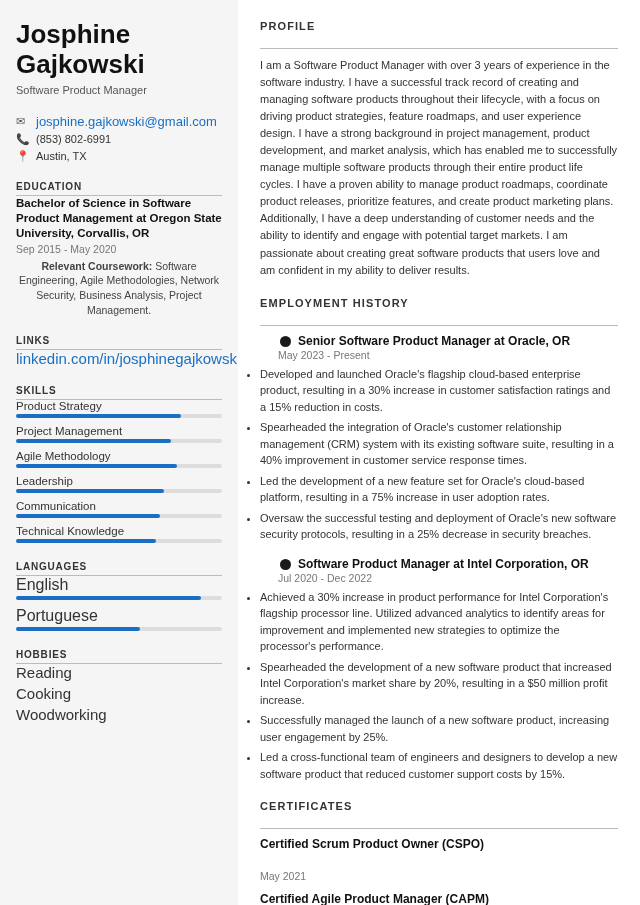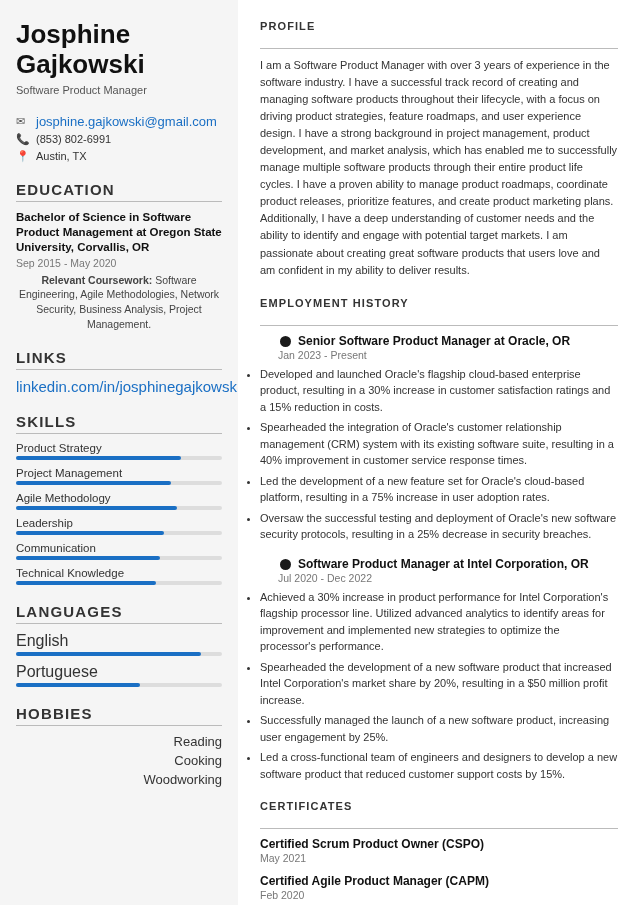--- a/index.html
+++ b/index.html
@@ -31,28 +31,27 @@
     }
     .name-title .job-title {
       font-size: 11px;
       color: #555;
       margin-top: 4px;
     }
     .sidebar-section {
       margin-top: 18px;
     }
     .sidebar-section-title {
-      font-size: 15px;
+      font-size: 10px;
       font-weight: 700;
       letter-spacing: 0.08em;
       text-transform: uppercase;
       color: #333;
       border-bottom: 1.5px solid #bbb;
       padding-bottom: 3px;
-      margin-bottom: 8px;
     }
     .contact-item {
       display: flex;
       align-items: center;
       gap: 6px;
       margin-bottom: 4px;
       font-size: 11px;
       color: #333;
     }
     .contact-item a {
@@ -120,24 +119,23 @@
       background: #ddd;
       border-radius: 2px;
       width: 100%;
     }
     .lang-bar-fill {
       height: 4px;
       background: #1a6fc4;
       border-radius: 2px;
     }
     .hobby-item {
-      font-size: 13px;
+      font-size: 15px;
       color: #333;
       margin-bottom: 4px;
-      text-align: right;
     }
 
     
     .main {
       flex: 1;
       padding: 20px 22px;
       background: #fff;
     }
     .main-section {
       margin-bottom: 18px;
@@ -199,21 +197,21 @@
       margin-bottom: 10px;
     }
     .cert-title {
       font-weight: 700;
       font-size: 12px;
       color: #111;
     }
     .cert-date {
       font-size: 10.5px;
       color: #777;
-      margin-top: 1px;
+      margin-top: 19px;
     }
   </style>
 </head>
 <body>
 
 <div class="container">
 
   <div class="sidebar">
     <div class="name-title">
       <h1>
@@ -327,21 +325,21 @@
     </div>
 
     <div class="main-section">
       <div class="main-section-title">EMPLOYMENT HISTORY</div>
 
       <div class="emp-item">
         <div class="emp-header">
           <div class="emp-dot"></div>
           <div class="emp-title">Senior Software Product Manager at Oracle, OR</div>
         </div>
-        <div class="emp-period">Jan 2023 - Present</div>
+        <div class="emp-period">May 2023 - Present</div>
         <ul class="emp-bullets">
           <li>Developed and launched Oracle's flagship cloud-based enterprise product, resulting in a 30% increase in customer satisfaction ratings and a 15% reduction in costs.</li>
           <li>Spearheaded the integration of Oracle's customer relationship management (CRM) system with its existing software suite, resulting in a 40% improvement in customer service response times.</li>
           <li>Led the development of a new feature set for Oracle's cloud-based platform, resulting in a 75% increase in user adoption rates.</li>
           <li>Oversaw the successful testing and deployment of Oracle's new software security protocols, resulting in a 25% decrease in security breaches.</li>
         </ul>
       </div>
 
       <div class="emp-item">
         <div class="emp-header">

